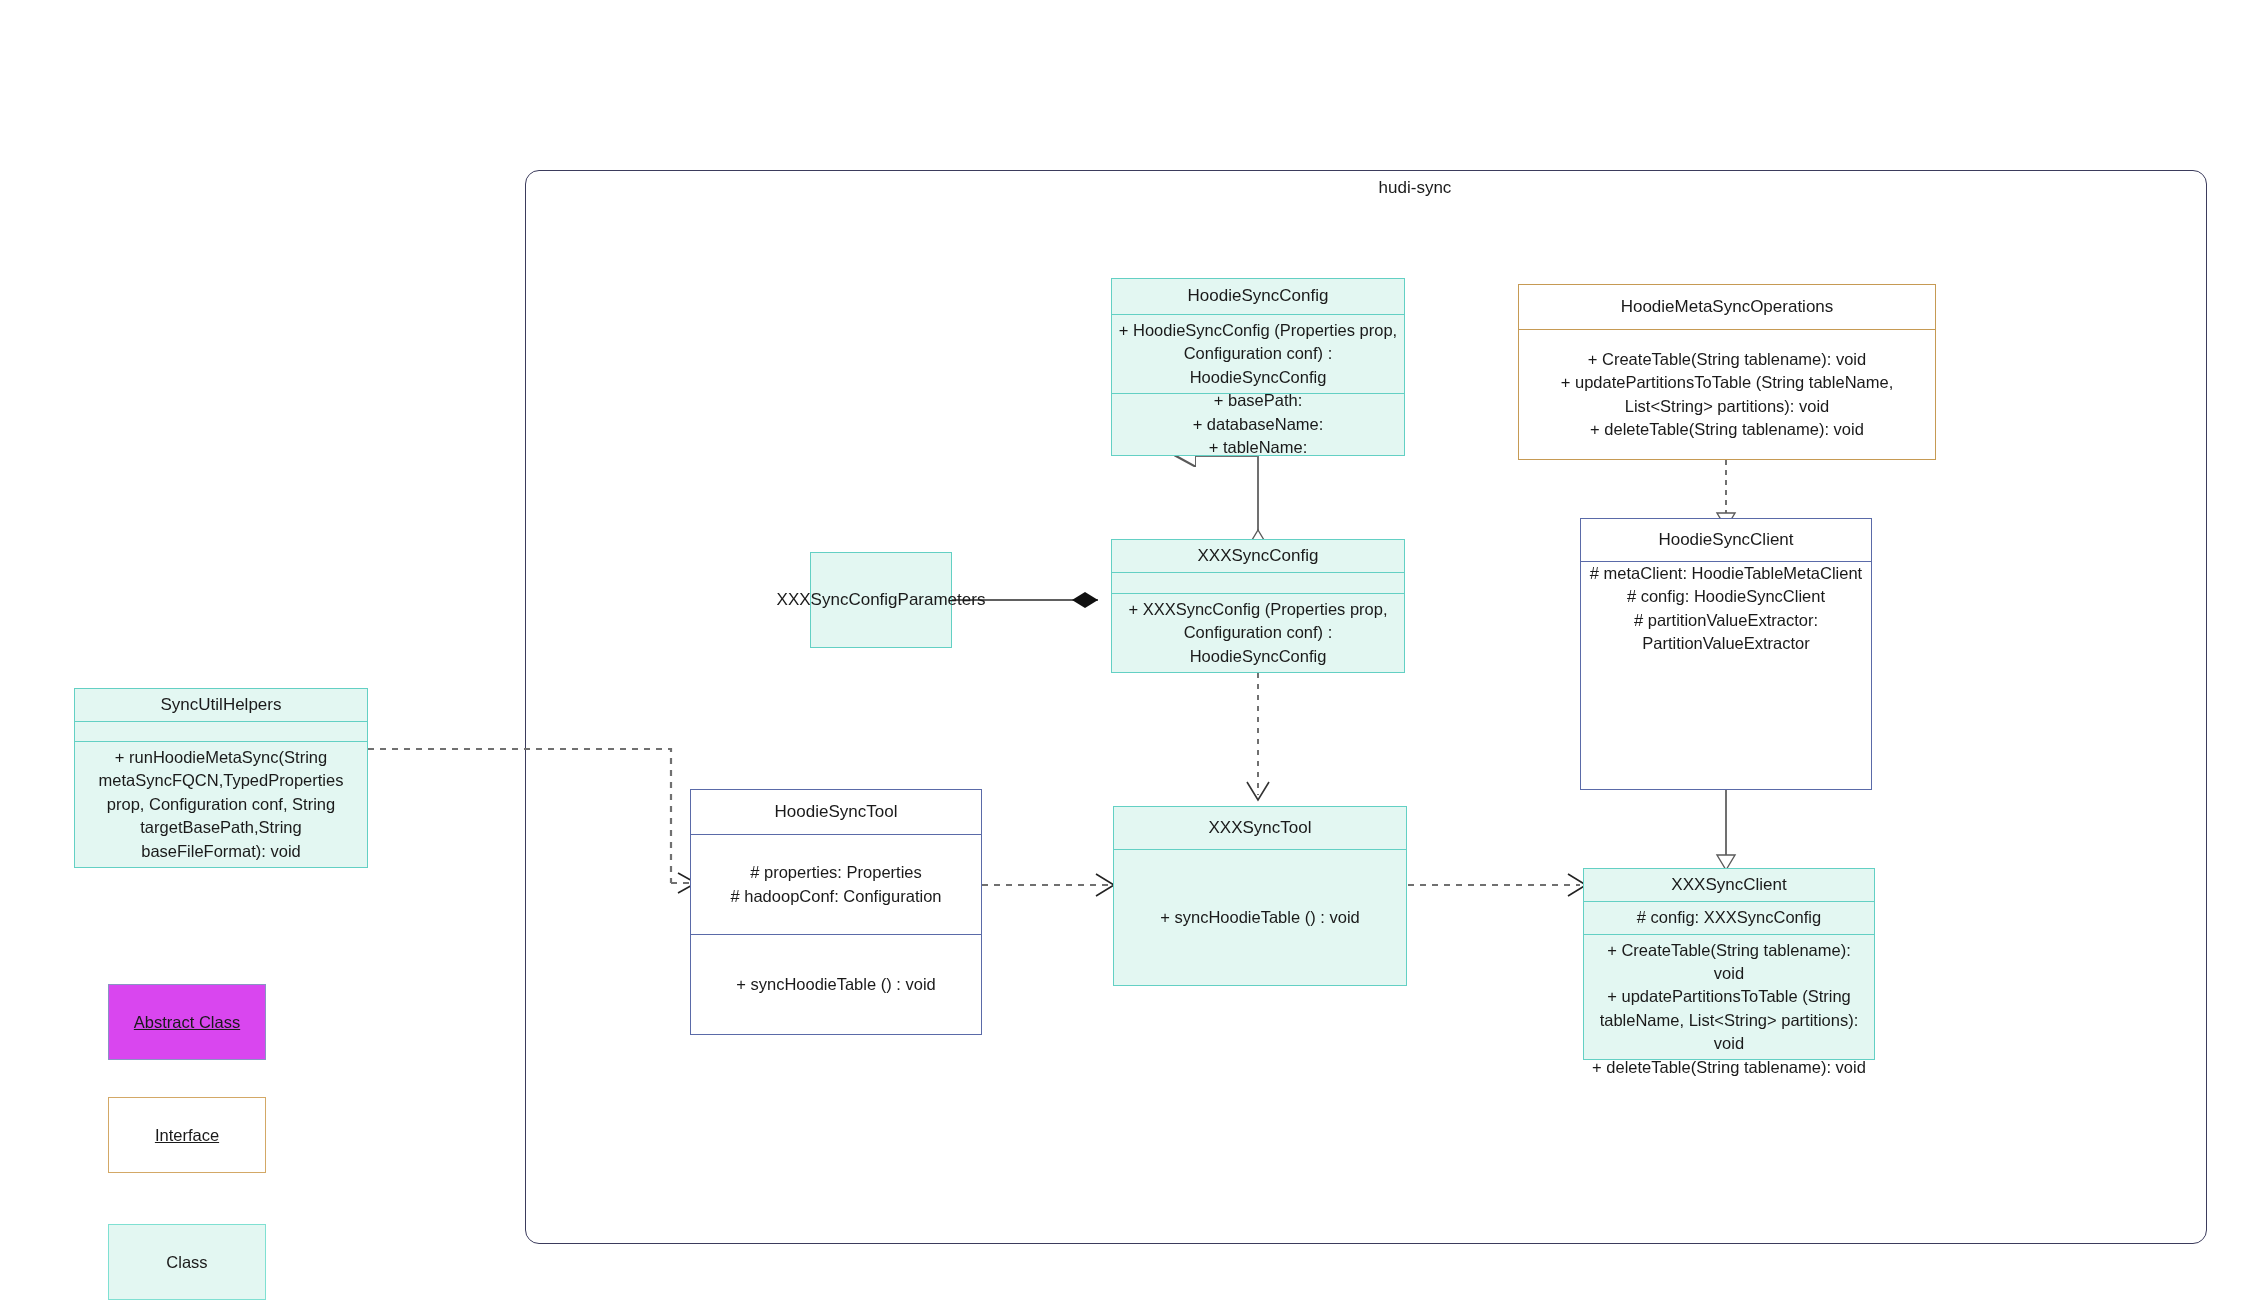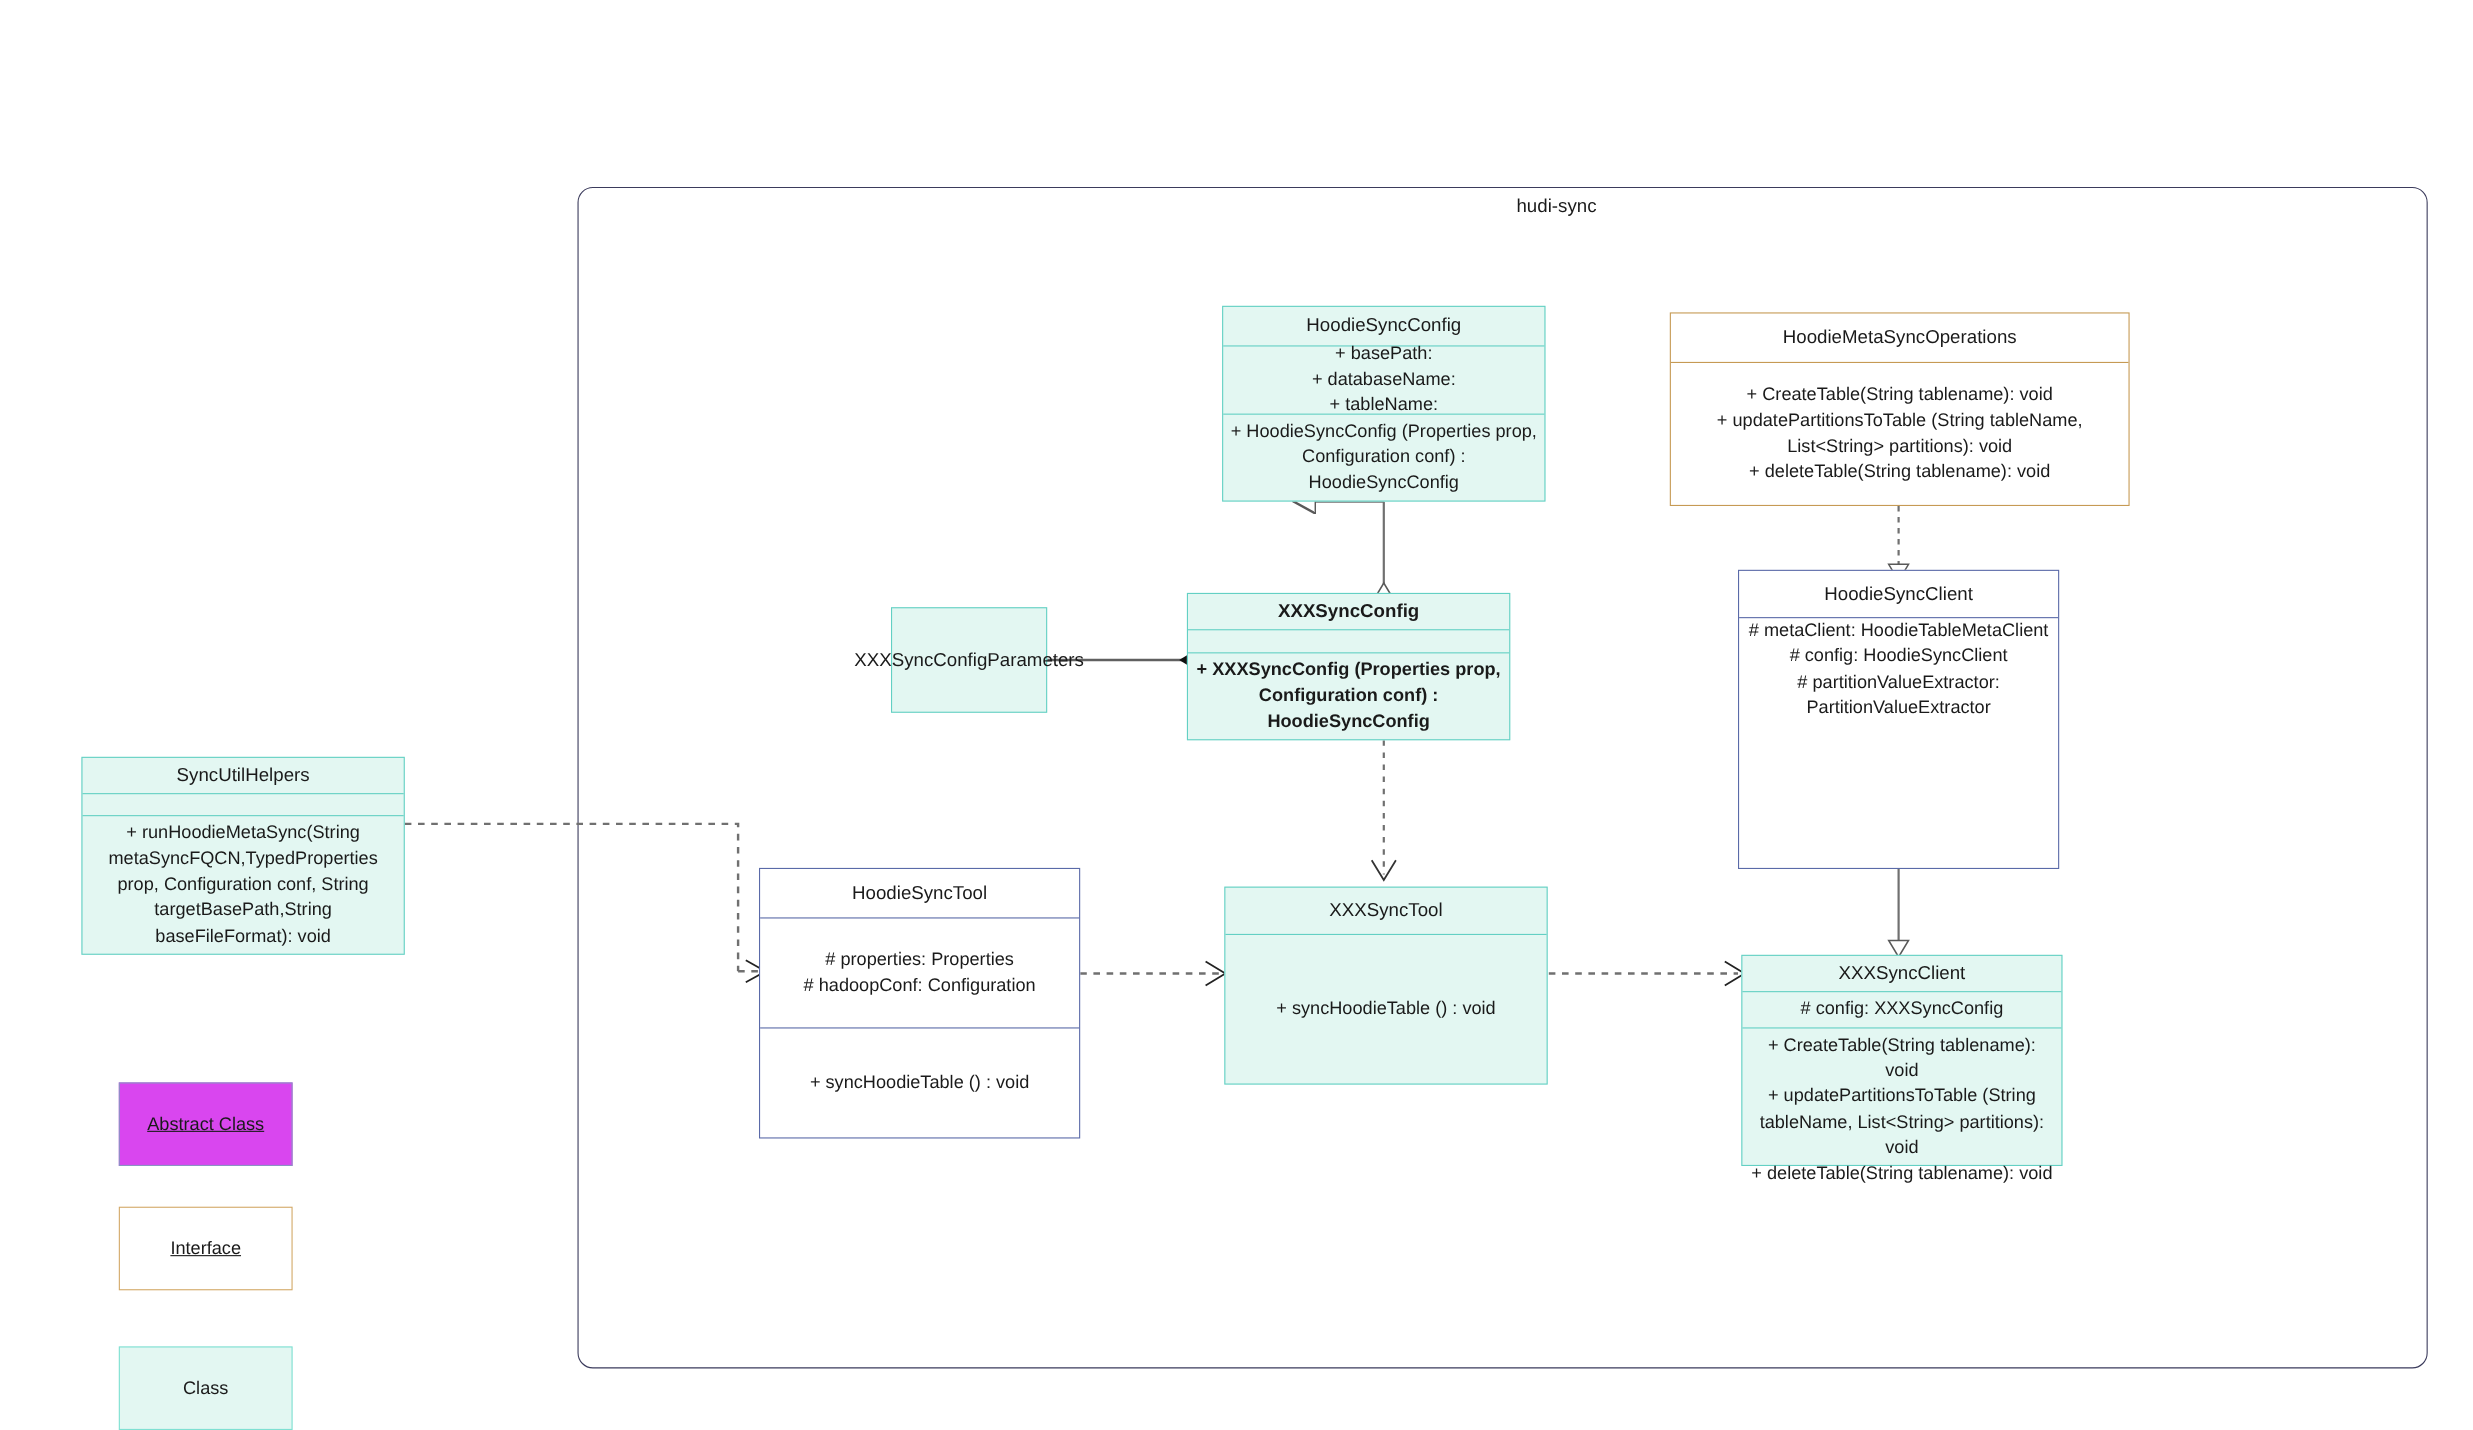--- a/index.html
+++ b/index.html
@@ -140,38 +140,38 @@
   </svg>
 
   <div class="uml cls" style="left:74px; top:688px; width:294px; height:180px;">
     <div class="sect name" style="height:44px;">SyncUtilHelpers</div>
     <div class="sect attrs" style="height:40px;"></div>
     <div class="sect methods" style="flex:1;">+    runHoodieMetaSync(String metaSyncFQCN,TypedProperties prop, Configuration conf, String targetBasePath,String baseFileFormat): void</div>
   </div>
 
   <div class="uml cls" style="left:1111px; top:278px; width:294px; height:178px;">
     <div class="sect name" style="height:46px;">HoodieSyncConfig</div>
+    <div class="sect methods" style="flex:1;">+   HoodieSyncConfig (Properties prop, Configuration conf) : HoodieSyncConfig</div>
     <div class="sect attrs" style="height:62px;">+    basePath:
 +   databaseName:
 +    tableName:</div>
-    <div class="sect methods" style="flex:1;">+   HoodieSyncConfig (Properties prop, Configuration conf) : HoodieSyncConfig</div>
   </div>
 
   <div class="uml iface" style="left:1518px; top:284px; width:418px; height:176px;">
     <div class="sect name" style="height:44px;">HoodieMetaSyncOperations</div>
     <div class="sect methods" style="flex:1;">+    CreateTable(String tablename): void
 +   updatePartitionsToTable (String tableName, List&lt;String&gt; partitions): void
 +    deleteTable(String tablename): void</div>
   </div>
 
   <div class="uml cls" style="left:810px; top:552px; width:142px; height:96px;">
     <div class="sect name" style="flex:1;">XXXSyncConfigParameters</div>
   </div>
 
-  <div class="uml cls" style="left:1079px; top:539px; width:294px; height:134px;font-weight:bold;">
+  <div class="uml cls" style="left:1111px; top:539px; width:294px; height:134px;">
     <div class="sect name" style="height:42px;">XXXSyncConfig</div>
     <div class="sect attrs" style="height:38px;"></div>
     <div class="sect methods" style="flex:1;">+   XXXSyncConfig (Properties prop, Configuration conf) : HoodieSyncConfig</div>
   </div>
 
   <div class="uml abs" style="left:1580px; top:518px; width:292px; height:272px;">
     <div class="sect name" style="height:42px;">HoodieSyncClient</div>
     <div class="sect attrs" style="height:94px;">#   metaClient: HoodieTableMetaClient
 #    config: HoodieSyncClient
 #     partitionValueExtractor: PartitionValueExtractor</div>

